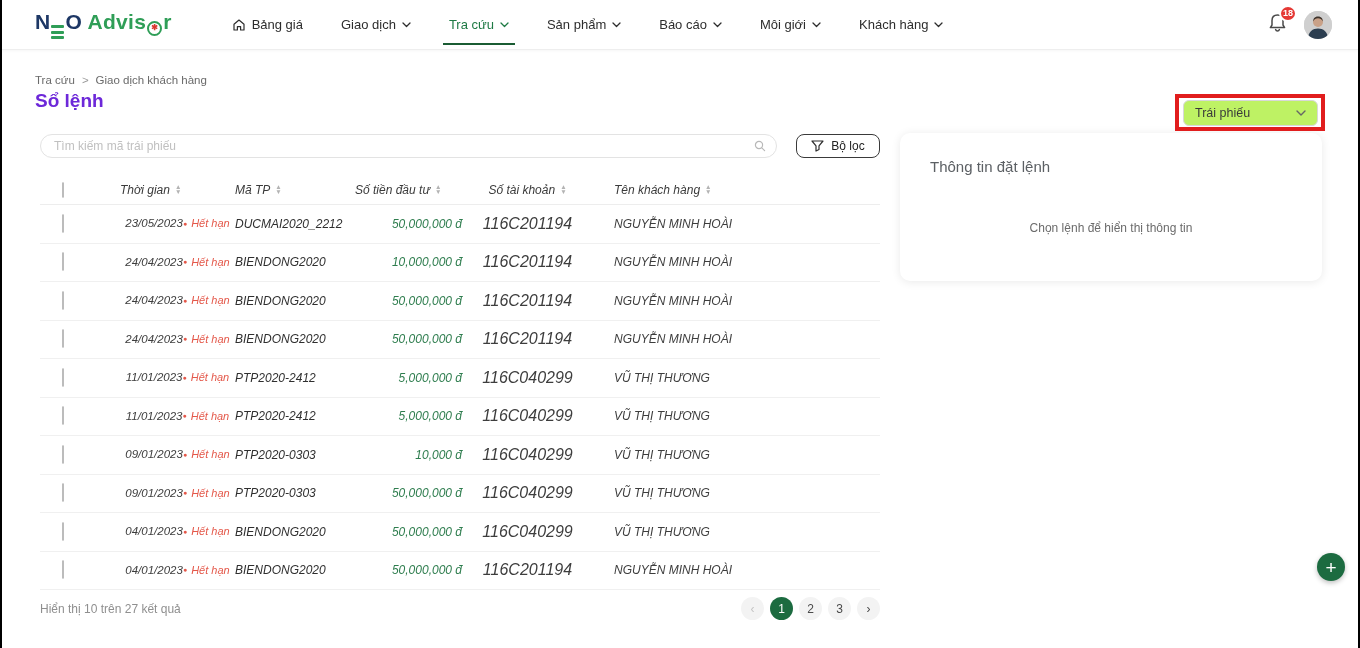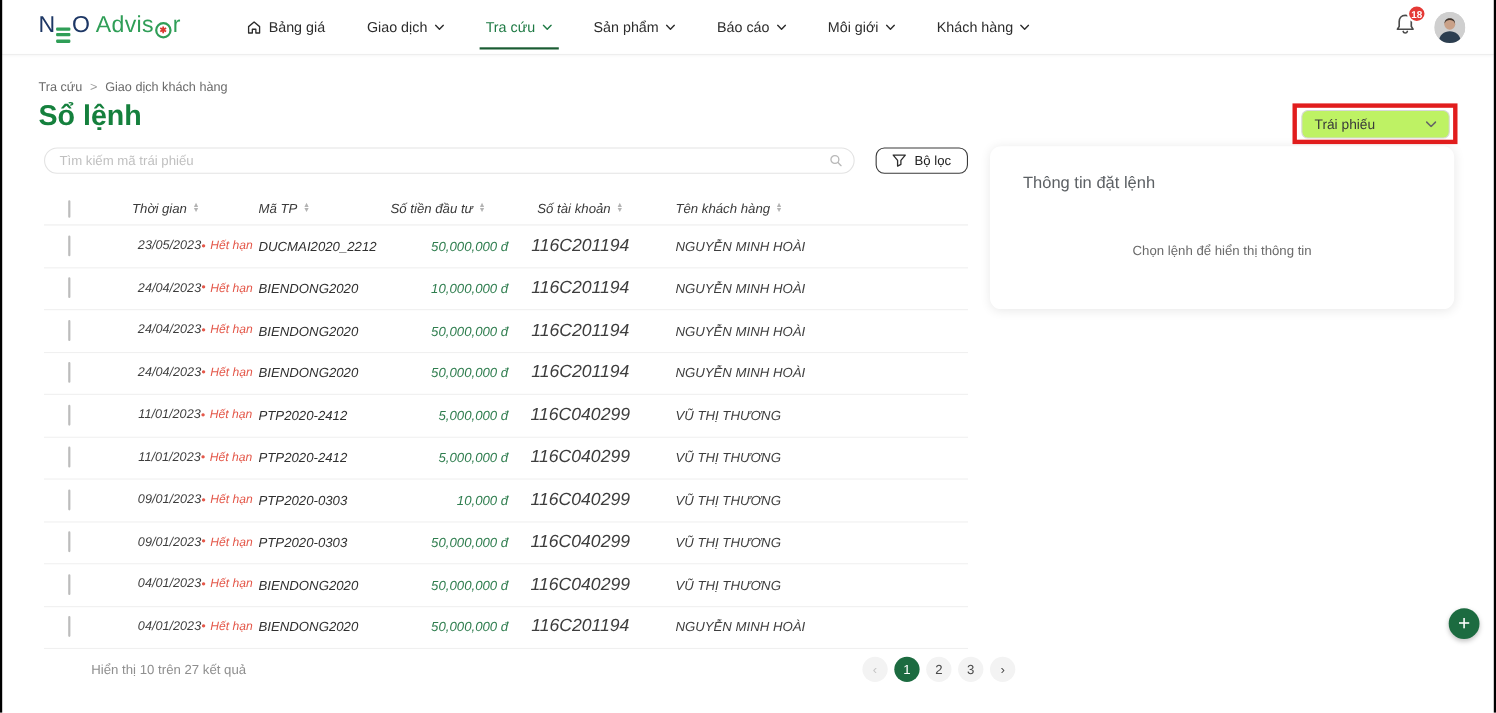--- a/index.html
+++ b/index.html
@@ -10,21 +10,21 @@
   }
   .screen-edge { position:absolute; top:0; width:2px; height:648px; background:#000; z-index:50; }
   .screen-edge.left { left:0; } .screen-edge.right { right:0; }
 
   
   .topbar {
     position:absolute; left:2px; right:2px; top:0; height:50px; background:#fff;
     display:flex; align-items:center; border-bottom:1px solid #eeeeee;
     box-shadow:0 1px 3px rgba(0,0,0,.04); z-index:10;
   }
-  .logo { margin-left:33px; font-size:21px; font-weight:normal; letter-spacing:.3px; white-space:nowrap; cursor:pointer; }
+  .logo { margin-left:33px; font-size:21px; font-weight:bold; letter-spacing:.3px; white-space:nowrap; cursor:pointer; }
   .logo .navy { color:#1d3765; }
   .logo .green { color:#2f9e57; }
   .logo .ebar { display:inline-flex; flex-direction:column; gap:2.5px; width:13px; vertical-align:1px; margin:0 1px; }
   .logo .ebar i { display:block; height:3px; background:#2f9e57; border-radius:1px; }
   .logo-o { display:inline-flex; width:15px; height:15px; border:2.5px solid #2f9e57; border-radius:50%;
             align-items:center; justify-content:center; vertical-align:-1px; margin:0 1px; }
   .logo-o b { color:#d8372f; font-size:8px; line-height:1; }
 
   .main-nav { display:flex; align-items:flex-start; gap:38px; margin-left:60px; height:100%; }
   .nav-item { position:relative; display:flex; align-items:center; gap:6px; height:100%;
@@ -37,21 +37,21 @@
   .bell-wrap { position:relative; cursor:pointer; }
   .bell-badge { position:absolute; top:-7px; right:-9px; min-width:17px; height:17px; padding:0 2px;
     background:#e53935; color:#fff; font-size:9px; font-weight:bold; border:2px solid #fff;
     border-radius:50%; display:flex; align-items:center; justify-content:center; }
   .avatar { width:28px; height:28px; border-radius:50%; overflow:hidden; background:#d2d2d2; cursor:pointer; }
 
   
   .breadcrumb { position:absolute; left:35px; top:74px; font-size:11.5px; color:#6a6a6a; display:flex; gap:7px; align-items:center; }
   .breadcrumb .sep { color:#9a9a9a; }
   .breadcrumb .crumb { cursor:pointer; }
-  .page-title { position:absolute; left:35px; top:90px; font-size:26px; font-weight:bold; color:#15803d; }
+  .page-title { position:absolute; left:35px; top:90px; font-size:19px; font-weight:bold; color:#6d28d9; }
 
   
   .red-highlight { position:absolute; left:1175px; top:94px; width:150px; height:37px; border:4px solid #e11d1d; z-index:12; pointer-events:none; }
   .type-select { position:absolute; left:1183px; top:100px; width:135px; height:26px; background:#bef264;
     border:1px solid #d8d8d8; border-radius:6px; display:flex; align-items:center; justify-content:space-between;
     padding:0 11px; font-size:12.5px; color:#3a3a3a; cursor:pointer; z-index:11; }
 
   
   .search-box { position:absolute; left:40px; top:134px; width:737px; height:24px; }
   .search-box input { width:100%; height:100%; border:1px solid #e3e3e3; border-radius:12px; outline:none;
@@ -75,21 +75,21 @@
   .cell-time { display:flex; justify-content:center; line-height:1.3; }
   .cell-time .date { font-size:11.5px; color:#3d3d3d; }
   .cell-time .status { font-size:11px; color:#e4584a; }
   .cell-time .status::before { content:"●"; font-size:7px; vertical-align:1.5px; margin-right:4px; }
   .cell-code { font-size:12px; color:#2f2f2f; }
   .cell-amount { font-size:12px; color:#2e7d4e; text-align:right; padding-right:18px; }
   .cell-account { font-size:16px; color:#3d3d3d; text-align:center; }
   .cell-name { font-size:12px; color:#3d3d3d; padding-left:39px; }
 
   
-  .pagination { position:absolute; left:40px; top:597px; width:840px; display:flex; align-items:center; justify-content:space-between;margin-left:43px; }
+  .pagination { position:absolute; left:40px; top:597px; width:840px; display:flex; align-items:center; justify-content:space-between; }
   .page-summary { font-size:12px; color:#8f8f8f; }
   .page-buttons { display:flex; gap:6px; align-items:center; }
   .pg { width:23px; height:23px; border-radius:50%; background:#f3f3f3; color:#4a4a4a; font-size:12px;
         display:flex; align-items:center; justify-content:center; cursor:pointer; user-select:none; }
   .pg.prev { color:#c4c4c4; }
   .pg.active { background:#1c6b40; color:#fff; }
 
   
   .order-card { position:absolute; left:900px; top:133px; width:422px; height:148px; background:#fff;
     border-radius:10px; box-shadow:0 1px 10px rgba(0,0,0,.09); }

